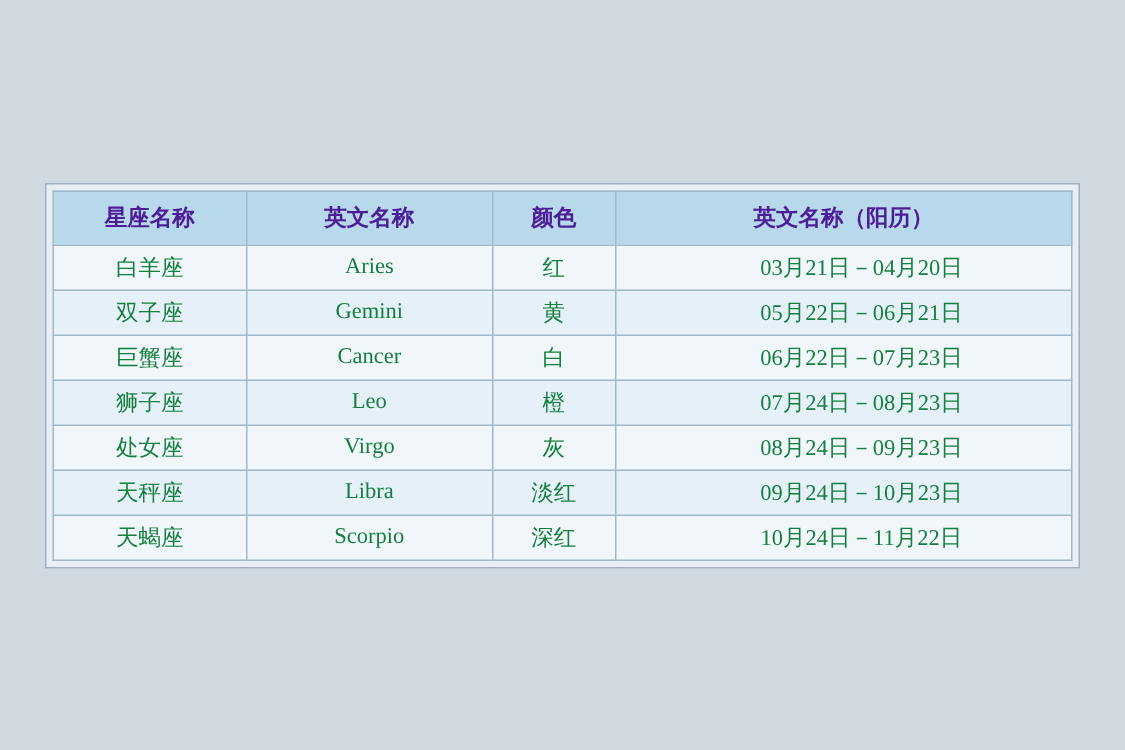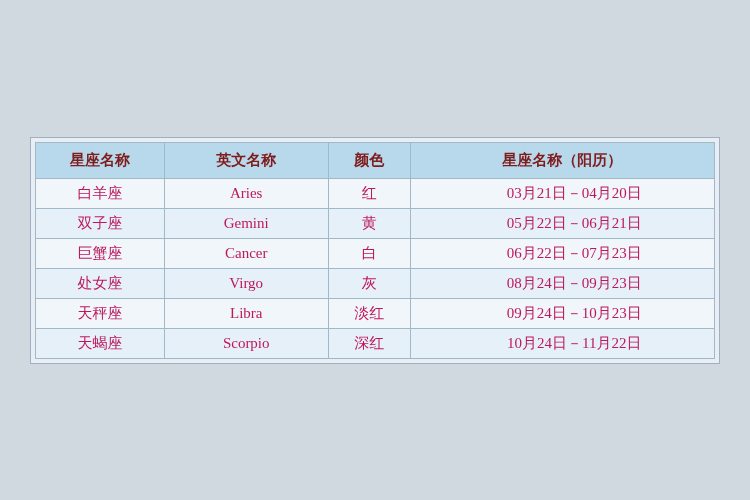--- a/index.html
+++ b/index.html
@@ -27,28 +27,28 @@
     table {
       border-collapse: collapse;
       width: 680px;
     }
 
     th, td {
       border: 1px solid #a0b8c8;
       text-align: center;
       padding: 5px 8px;
       font-size: 15px;
-      color: #be185d;
+      color: #15803d;
     }
 
     thead th {
       background-color: #b8d8ec;
       font-weight: bold;
       font-size: 15px;
-      color: #7f1d1d;
+      color: #4c1d95;
       padding: 8px;
     }
 
     tbody tr {
       background-color: #f0f6fa;
     }
 
     tbody tr:nth-child(even) {
       background-color: #e6f0f8;
     }
@@ -70,41 +70,47 @@
 </head>
 <body>
 
 <div class="table-container">
   <table>
     <thead>
       <tr>
         <th>星座名称</th>
         <th>英文名称</th>
         <th>颜色</th>
-        <th>星座名称（阳历）</th>
+        <th>英文名称（阳历）</th>
       </tr>
     </thead>
     <tbody id="table-body">
     <tr>
           <td>白羊座</td>
           <td>Aries</td>
           <td>红</td>
           <td>03月21日－04月20日</td>
         </tr>
         <tr>
           <td>双子座</td>
           <td>Gemini</td>
           <td>黄</td>
           <td>05月22日－06月21日</td>
         </tr>
         <tr>
           <td>巨蟹座</td>
           <td>Cancer</td>
           <td>白</td>
           <td>06月22日－07月23日</td>
+        </tr>
+        <tr>
+          <td>狮子座</td>
+          <td>Leo</td>
+          <td>橙</td>
+          <td>07月24日－08月23日</td>
         </tr>
         <tr>
           <td>处女座</td>
           <td>Virgo</td>
           <td>灰</td>
           <td>08月24日－09月23日</td>
         </tr>
         <tr>
           <td>天秤座</td>
           <td>Libra</td>

